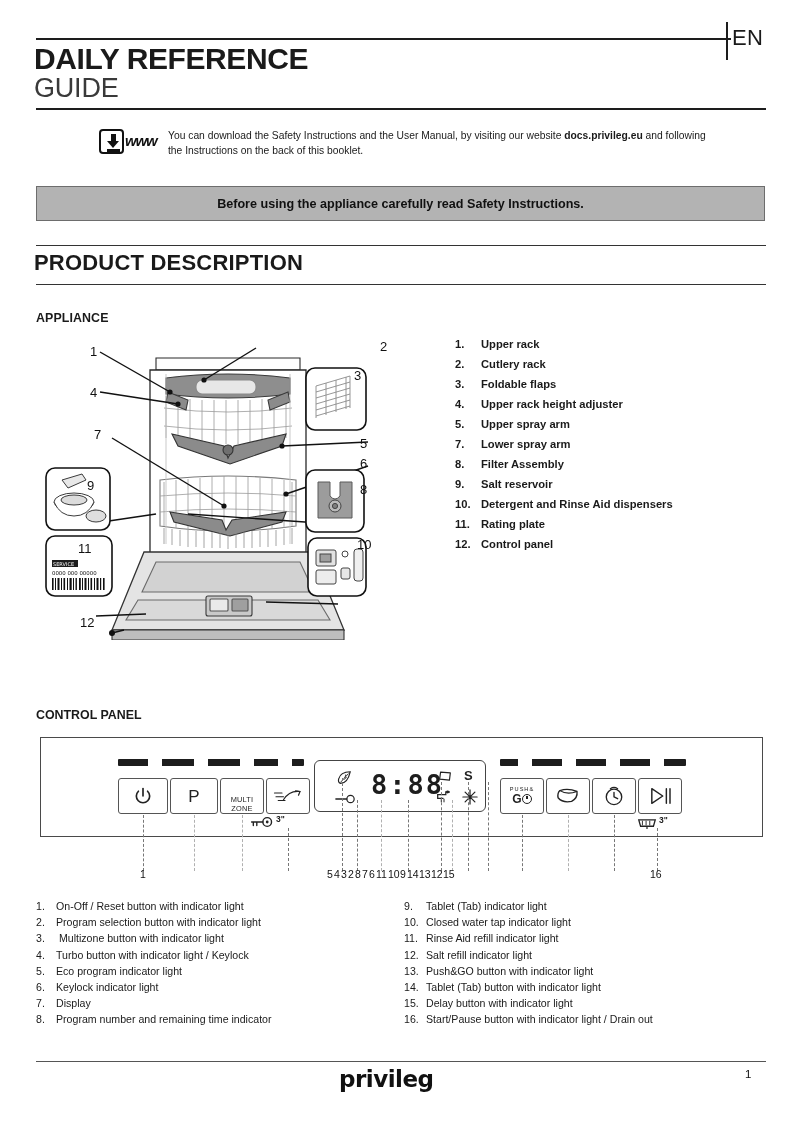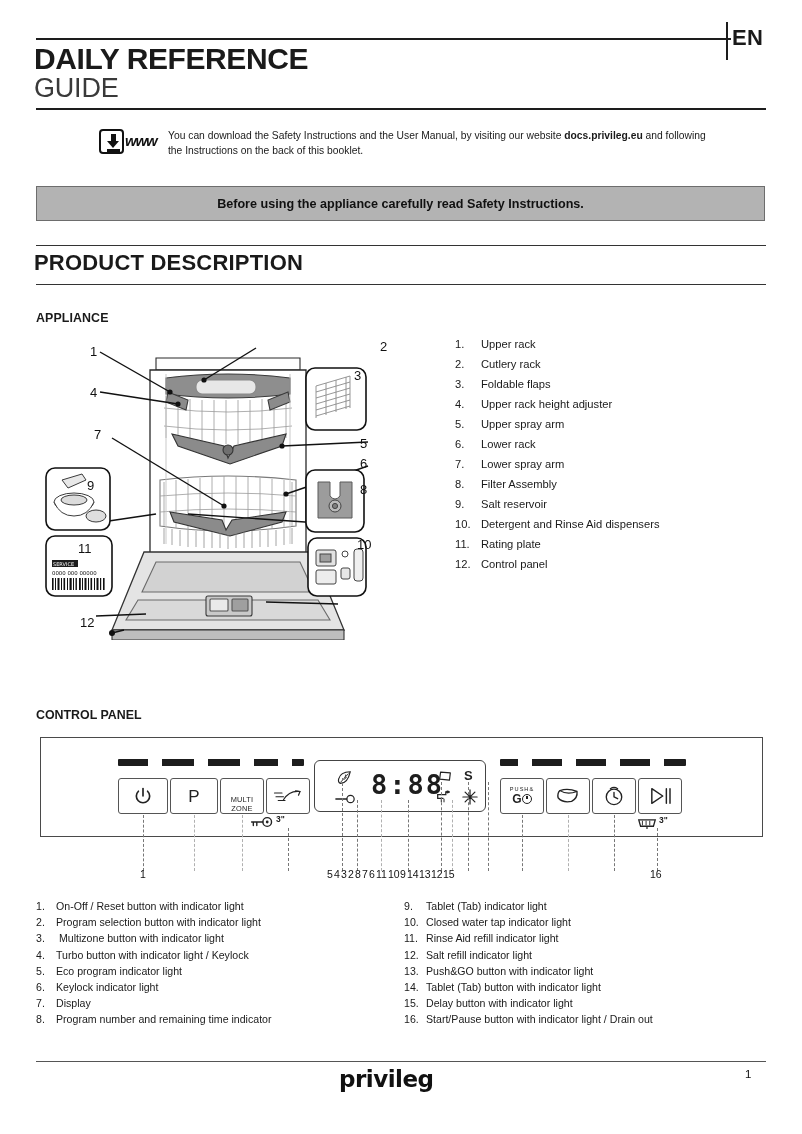--- a/index.html
+++ b/index.html
@@ -5,21 +5,21 @@
   html,body{margin:0;padding:0;background:#ffffff;}
   body{
     width:802px;height:1134px;position:relative;overflow:hidden;
     font-family:"Liberation Sans", sans-serif;color:#1a1a1a;
   }
   .page{position:absolute;inset:0;}
 
   
   .hdr-rule{position:absolute;left:36px;top:38px;width:695px;height:2px;background:#1d1d1d;}
   .en-tick{position:absolute;left:726px;top:22px;width:2px;height:38px;background:#1d1d1d;}
-  .en-label{position:absolute;left:732px;top:27px;font-size:22px;font-weight:bold;letter-spacing:.3px;line-height:1;}
+  .en-label{position:absolute;left:732px;top:27px;font-size:22px;font-weight:normal;letter-spacing:.3px;line-height:1;}
   .title-1{position:absolute;left:34px;top:43px;font-size:30px;font-weight:bold;letter-spacing:-.4px;line-height:1.06;}
   .title-2{position:absolute;left:34px;top:74px;font-size:27px;font-weight:normal;letter-spacing:-.2px;line-height:1.06;color:#3a3a3a;}
   .hdr-rule2{position:absolute;left:36px;top:108px;width:730px;height:1.5px;background:#1d1d1d;}
 
   
   .dl-icon{position:absolute;left:99px;top:129px;width:25px;height:25px;border:2.2px solid #111;border-radius:4px;box-sizing:border-box;}
   .dl-arrow{position:absolute;left:7px;top:3px;width:0;height:0;}
   .dl-arrow .stem{position:absolute;left:3px;top:0;width:5px;height:8px;background:#111;}
   .dl-arrow .head{position:absolute;left:-1px;top:7px;width:0;height:0;border-left:6.5px solid transparent;border-right:6.5px solid transparent;border-top:7px solid #111;}
   .dl-arrow .base{position:absolute;left:-1px;top:15px;width:13px;height:3px;background:#111;}
@@ -33,21 +33,21 @@
   .banner span{font-size:12.6px;font-weight:bold;color:#111;}
 
   .rule-a{position:absolute;left:36px;top:245px;width:730px;height:1.3px;background:#333;}
   .sec-title{position:absolute;left:34px;top:250px;font-size:22px;font-weight:bold;letter-spacing:.2px;}
   .rule-b{position:absolute;left:36px;top:284px;width:730px;height:1.3px;background:#333;}
 
   .sub-title{position:absolute;left:36px;top:311px;font-size:12.4px;font-weight:bold;letter-spacing:.1px;}
 
   
   .legend-app{position:absolute;left:455px;top:334px;width:320px;}
-  .legend-app li{font-size:11.2px;line-height:20px;list-style:none;position:relative;}
+  .legend-app li{font-size:11.2px;line-height:20px;list-style:none;position:relative;font-weight:bold;}
   .legend-app .num{display:inline-block;width:26px;text-align:left;}
   .legend-app .num.wide{width:26px;}
 
   ul{margin:0;padding:0;}
 
   
   .cp-title{position:absolute;left:36px;top:708px;font-size:12.4px;font-weight:bold;}
   .cp-box{position:absolute;left:40px;top:737px;width:723px;height:100px;border:1px solid #4a4a4a;box-sizing:border-box;background:#fff;}
 
   .dash-bar{position:absolute;height:7px;background:#1d1d1d;border-radius:1px;}
@@ -271,21 +271,20 @@
   <div class="callout-num" style="left:357px;top:537px;font-size:13px;">10</div>
   <div class="callout-num" style="left:78px;top:541px;font-size:13px;">11</div>
   <div class="callout-num" style="left:80px;top:615px;font-size:13px;">12</div>
 
   <ul class="legend-app">
     <li><span class="num">1.</span><span>Upper rack</span></li>
     <li><span class="num">2.</span><span>Cutlery rack</span></li>
     <li><span class="num">3.</span><span>Foldable flaps</span></li>
     <li><span class="num">4.</span><span>Upper rack height adjuster</span></li>
     <li><span class="num">5.</span><span>Upper spray arm</span></li>
-    <li><span class="num">6.</span><span>Lower rack</span></li>
     <li><span class="num">7.</span><span>Lower spray arm</span></li>
     <li><span class="num">8.</span><span>Filter Assembly</span></li>
     <li><span class="num">9.</span><span>Salt reservoir</span></li>
     <li><span class="num wide">10.</span><span>Detergent and Rinse Aid dispensers</span></li>
     <li><span class="num wide">11.</span><span>Rating plate</span></li>
     <li><span class="num wide">12.</span><span>Control panel</span></li>
   </ul>
 
   <div class="cp-title">CONTROL PANEL</div>
   <div class="cp-box"></div>

